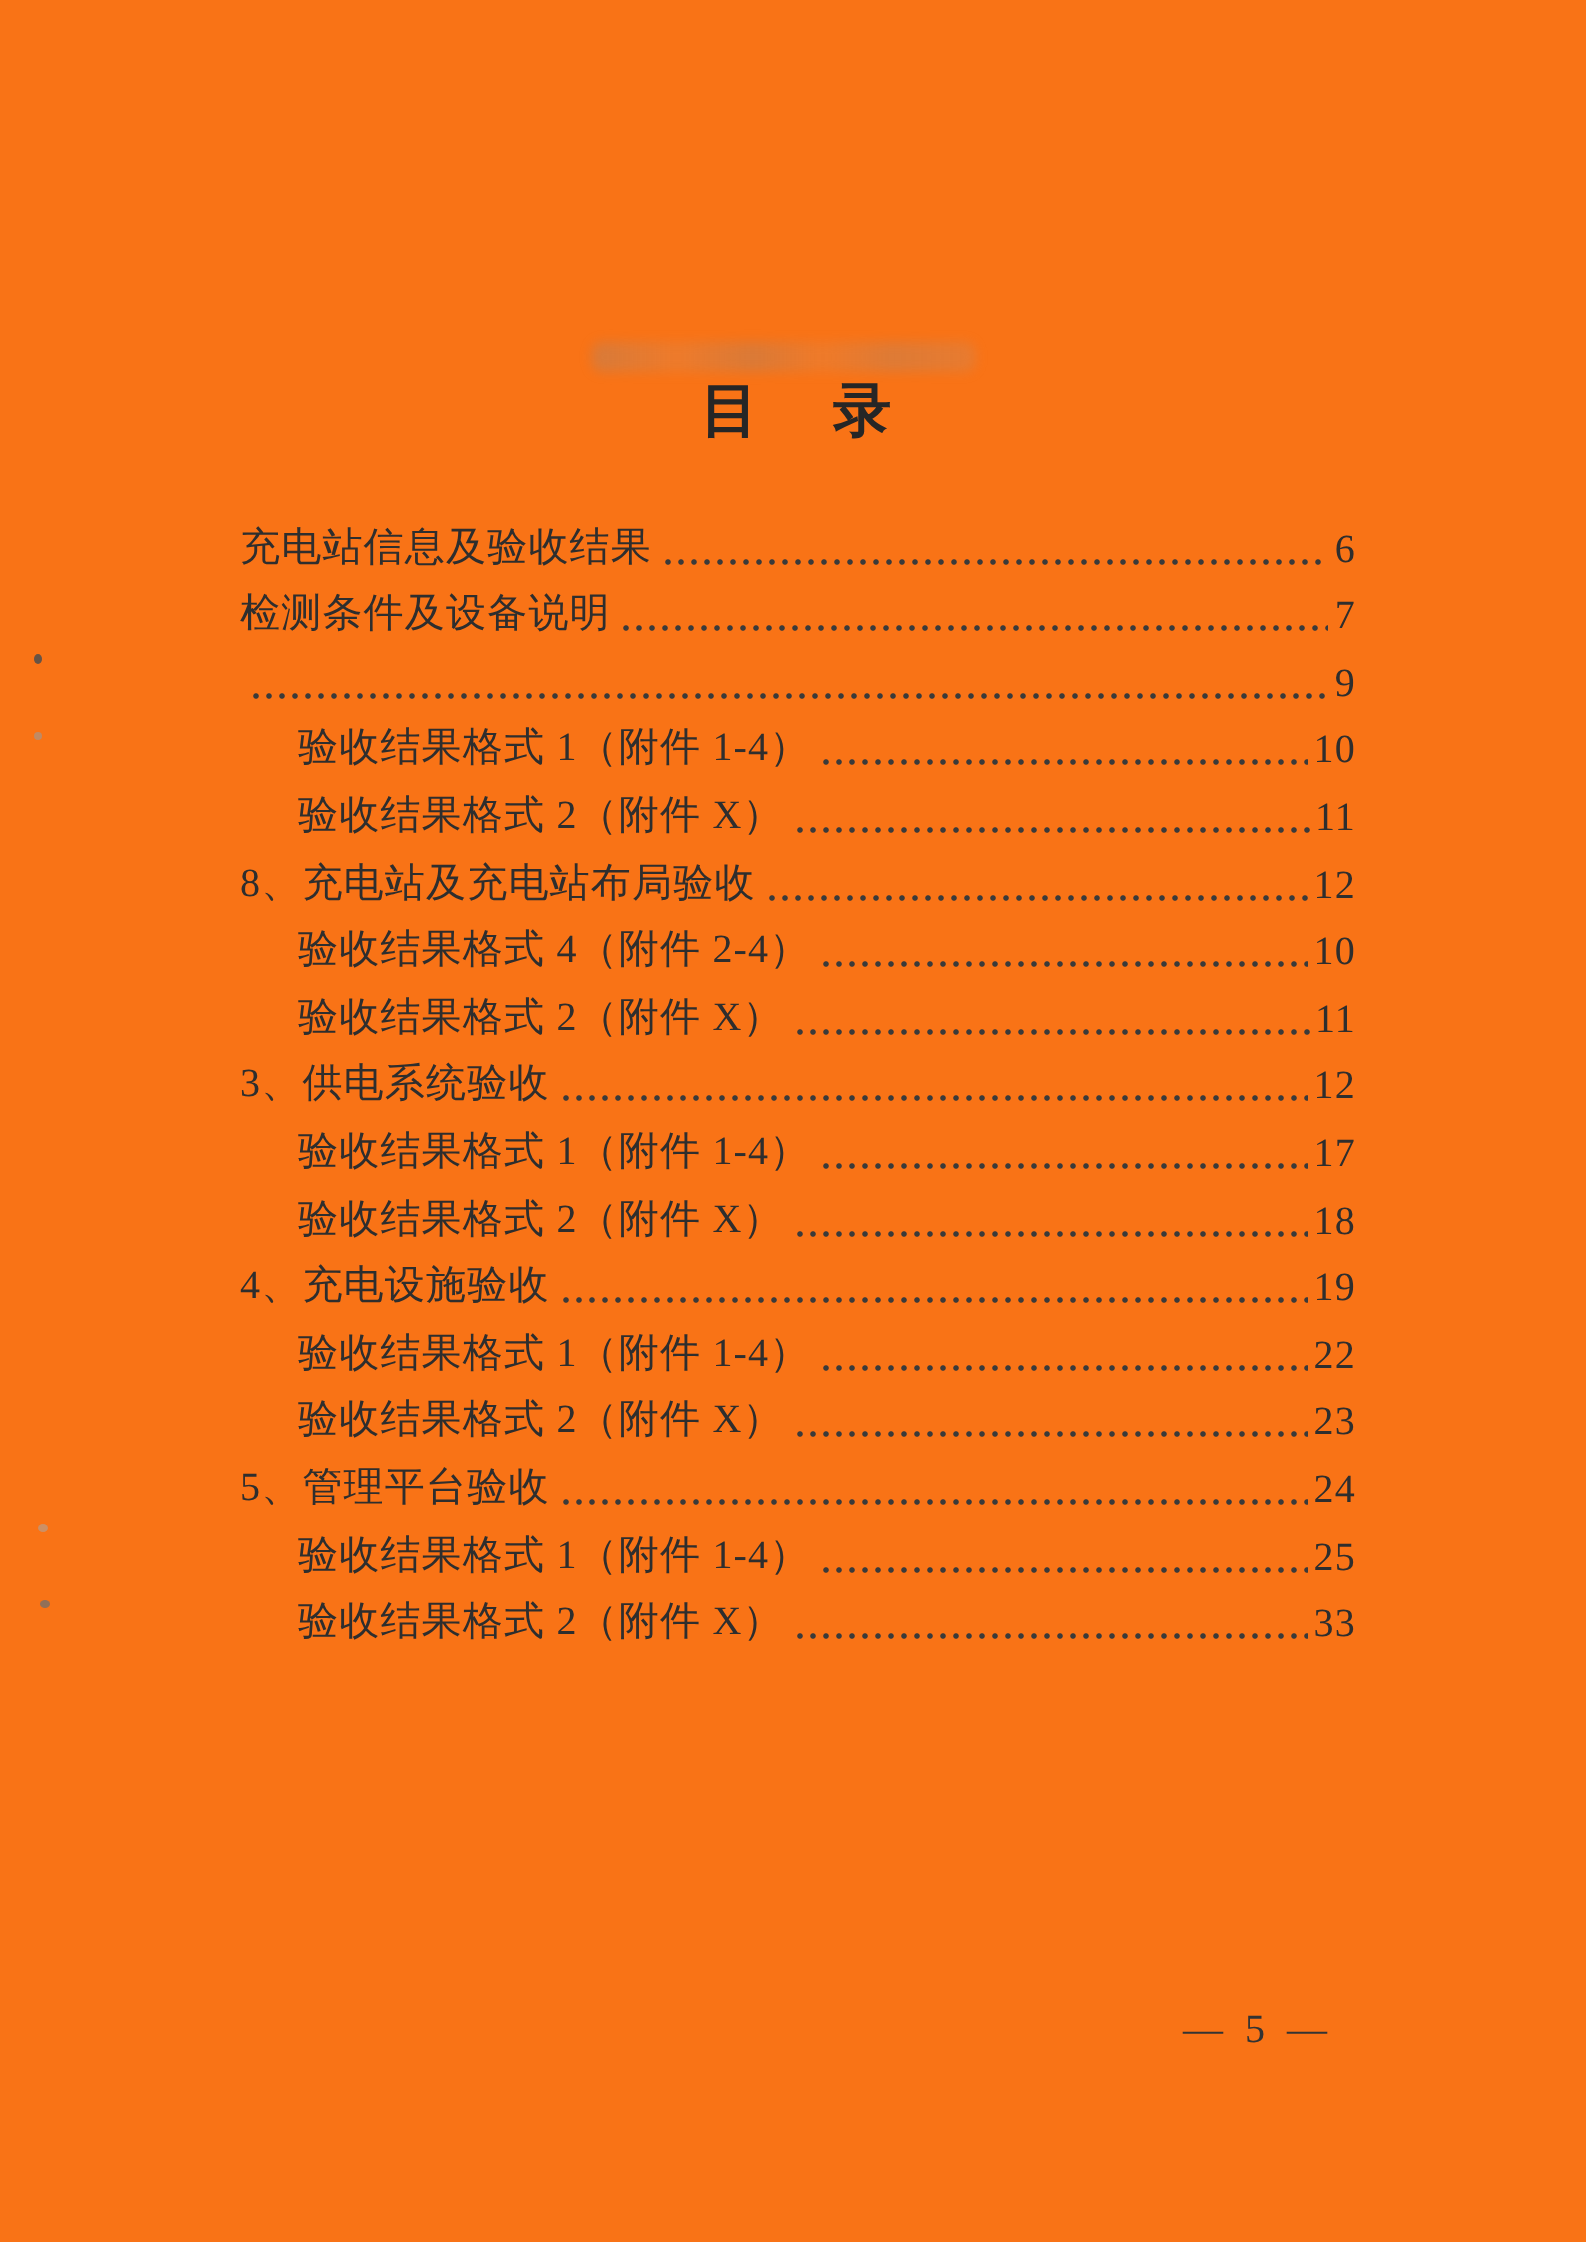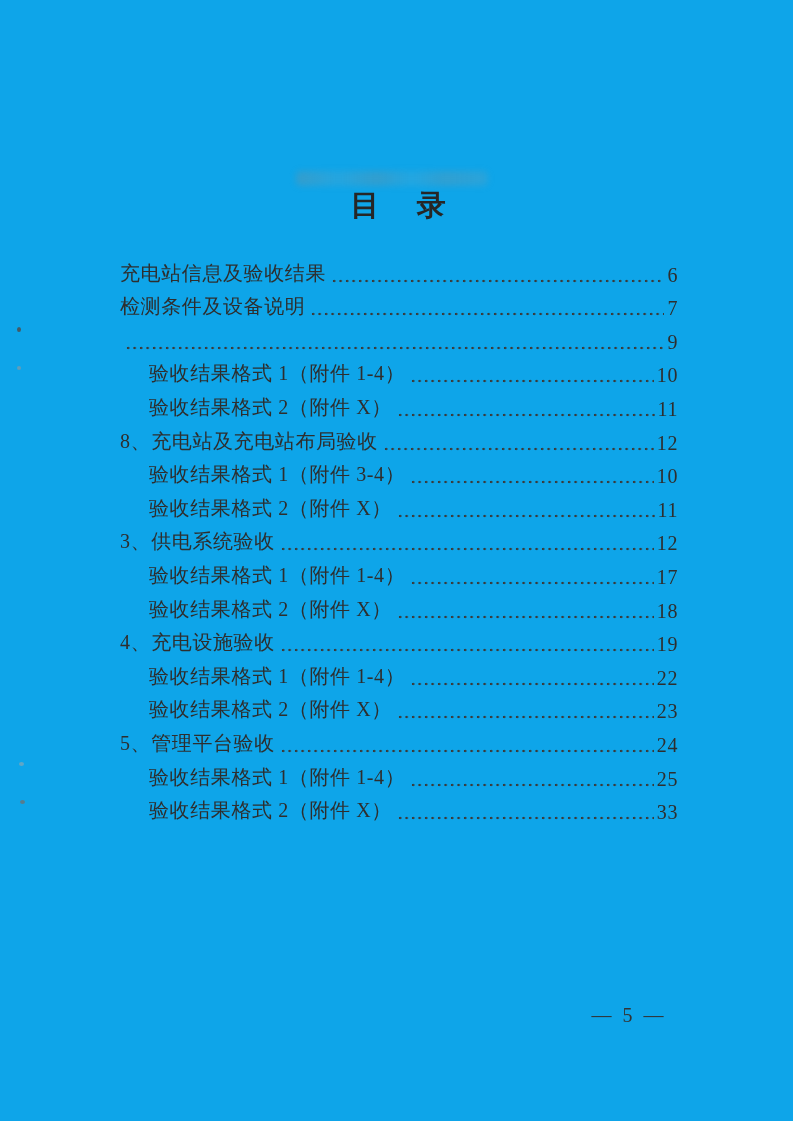--- a/index.html
+++ b/index.html
@@ -1,19 +1,19 @@
 <!DOCTYPE html>
 <html><head>
 <meta charset="utf-8">
 <style>
   html,body { margin:0; padding:0; background:#e9e9e9; }
   .page {
     position:relative;
     width:793px; height:1121px;
-    background:#0ea5e9;
+    background:#f97316;
     font-family:"Liberation Serif","DejaVu Serif",serif;
     color:#2e2e2e;
     overflow:hidden;
   }
   .title {
     position:absolute;
     top:186px; left:120px; width:558px;
     margin:0;
     text-align:center;
     font-size:29px;
@@ -110,21 +110,21 @@
     <span class="toc-page">11</span>
   </li>
 
   <li class="toc-row">
     <span class="toc-label">8、充电站及充电站布局验收</span>
     <span class="leader"></span>
     <span class="toc-page">12</span>
   </li>
 
   <li class="toc-row indent">
-    <span class="toc-label">验收结果格式 1（附件 3-4）</span>
+    <span class="toc-label">验收结果格式 4（附件 2-4）</span>
     <span class="leader"></span>
     <span class="toc-page">10</span>
   </li>
 
   <li class="toc-row indent">
     <span class="toc-label">验收结果格式 2（附件 X）</span>
     <span class="leader"></span>
     <span class="toc-page">11</span>
   </li>
 

